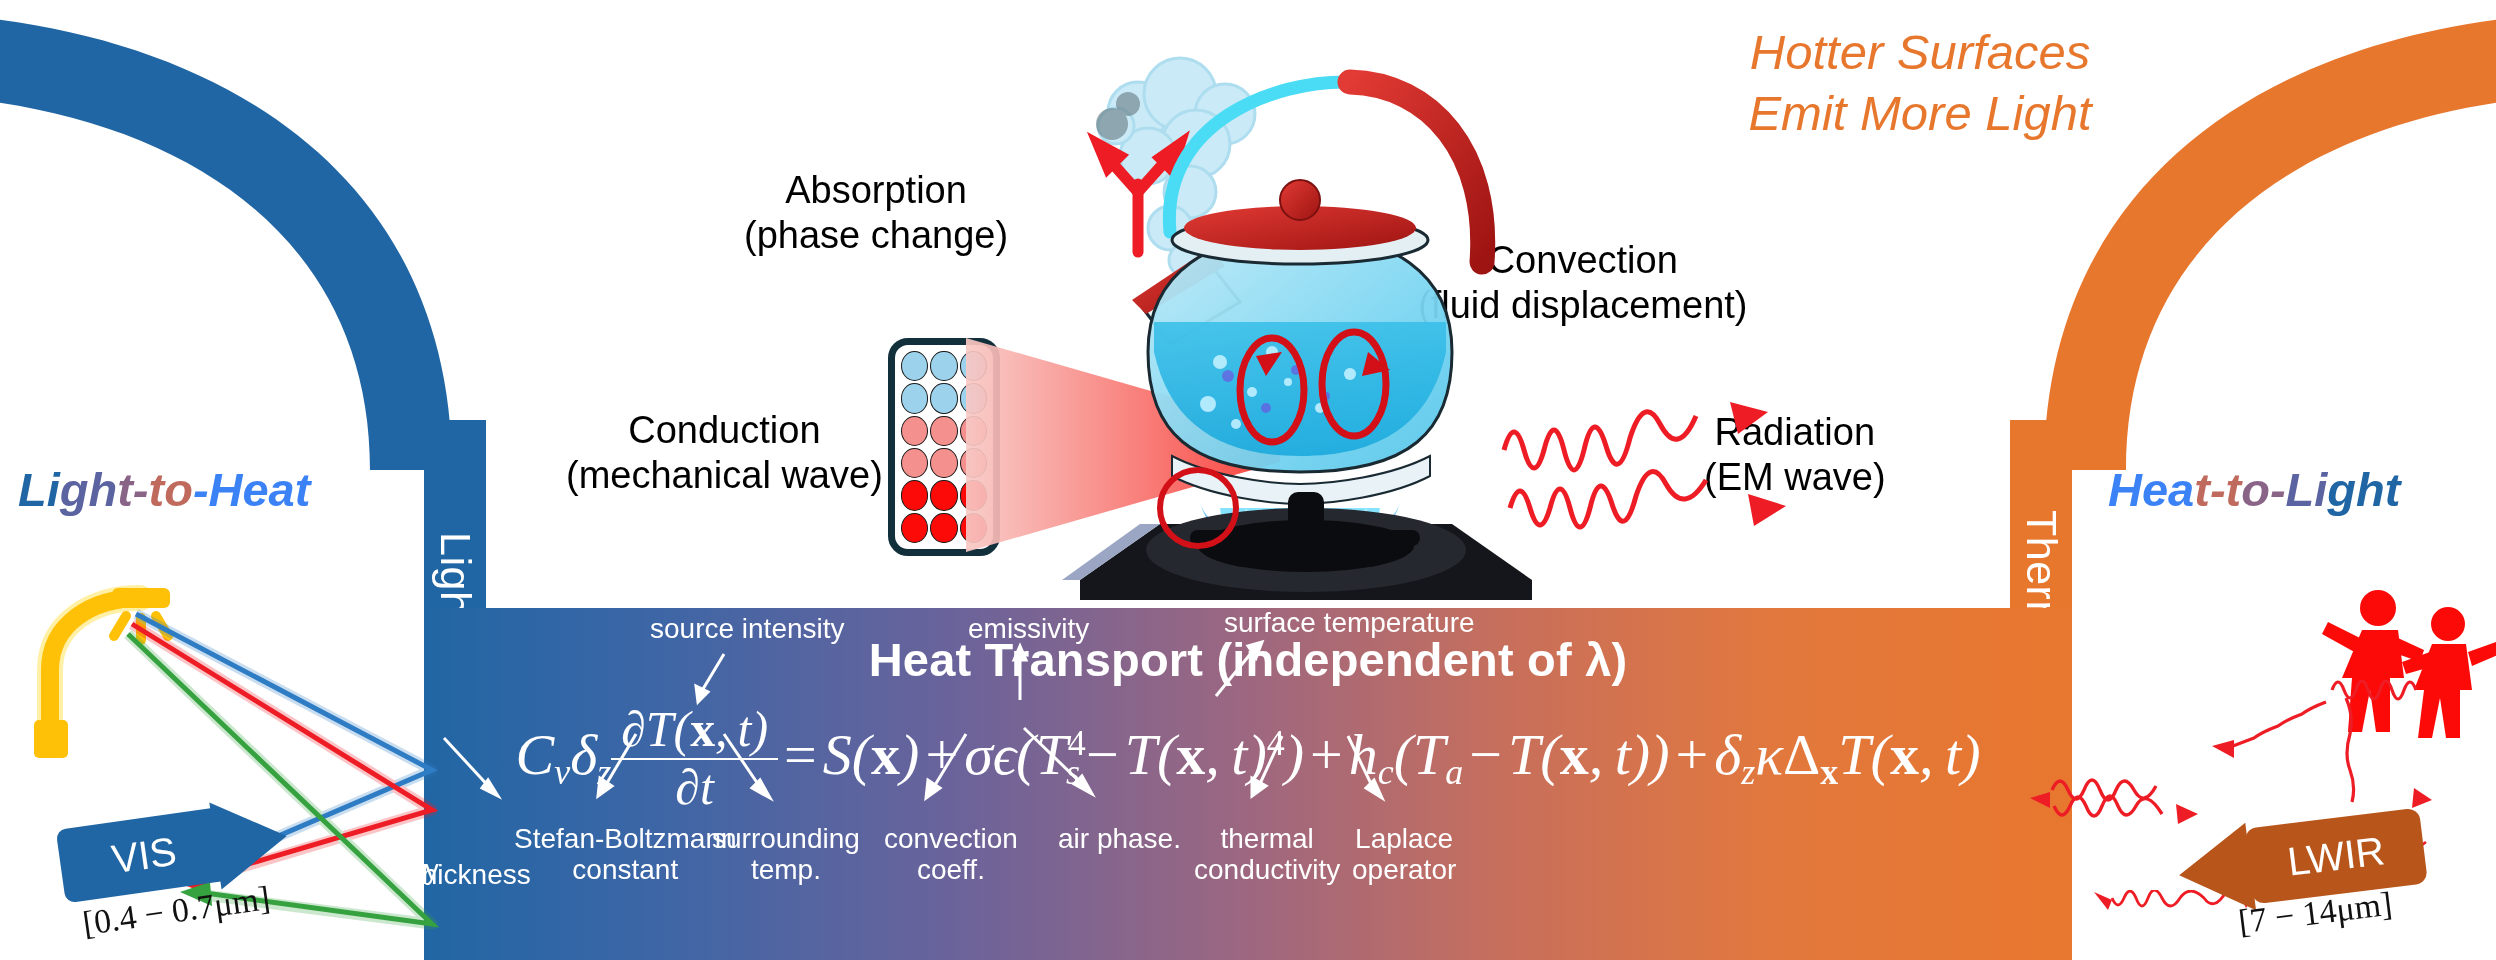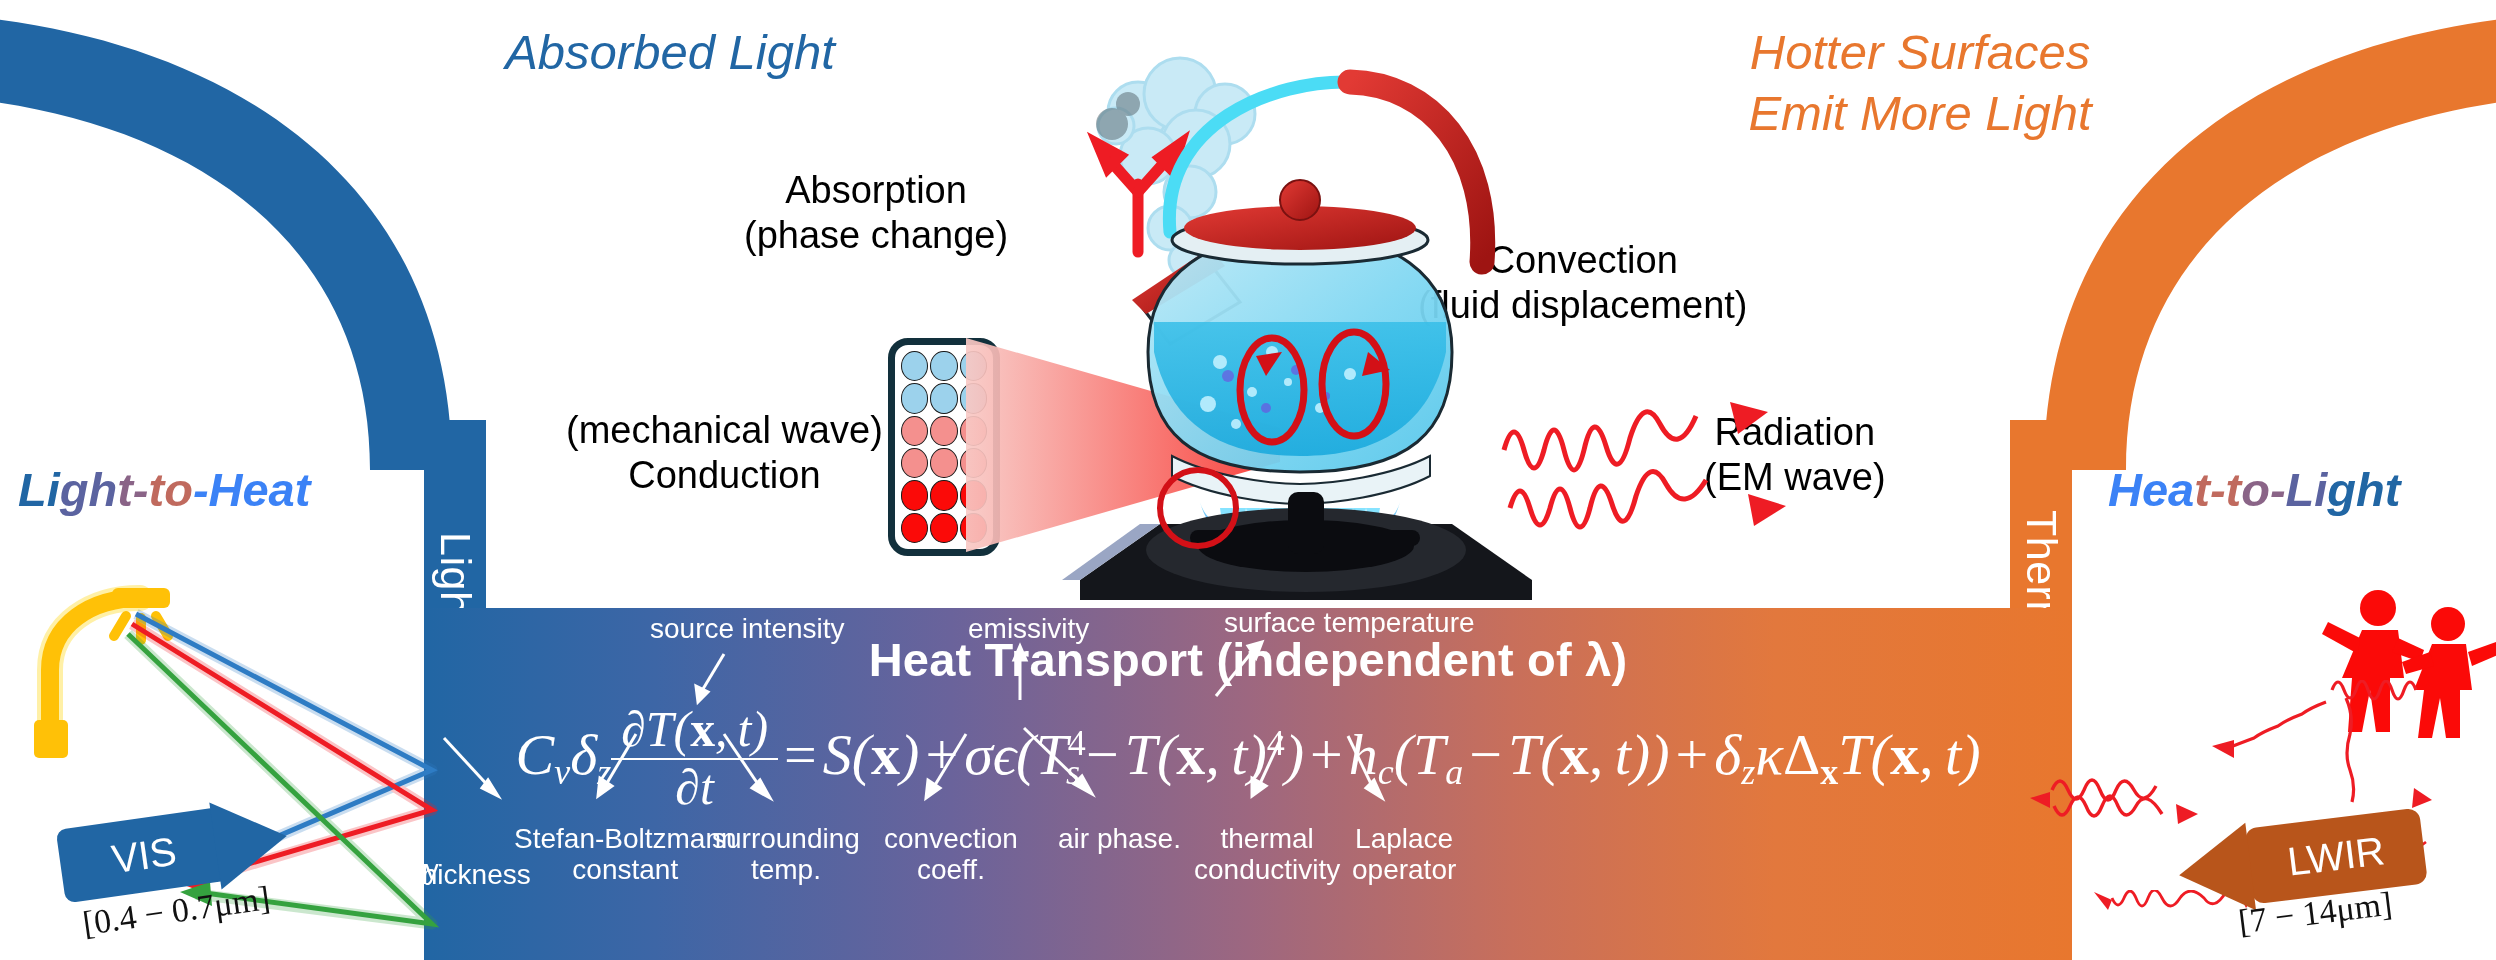--- a/index.html
+++ b/index.html
@@ -118,21 +118,20 @@
   </div>
 
   <div class="arc" id="arc-right" style="left:1996px;top:0;">
     <svg width="500" height="470" viewBox="0 0 500 470">
       <path d="M620,12 C 320,12 48,150 48,470 L 48,470 L 130,470
                C 130,210 360,94 620,94 Z" fill="#E8772E"></path>
     </svg>
   </div>
 
   <div class="toptext" id="head-left">
-    <div>Absorbed Light</div>
   </div>
 
   <div class="toptext" id="head-right">
     <div>Hotter Surfaces</div>
     <div>Emit More Light</div>
   </div>
 
   <div class="sidetitle" id="l2h">
     <span class="g1">Li</span><span class="g2">gh</span><span class="g3">t-</span><span class="g4">to</span><span class="g5">-Heat</span>
   </div>
@@ -146,22 +145,22 @@
   </div>
   <div class="vbar" id="vbar-right">
     <span>Thermal Radiation</span>
   </div>
 
   <div class="proc" id="lbl-evap">
     <div>Absorption</div>
     <div>(phase change)</div>
   </div>
   <div class="proc" id="lbl-cond">
+    <div>Conduction</div>
     <div>(mechanical wave)</div>
-    <div>Conduction</div>
   </div>
   <div class="proc" id="lbl-conv">
     <div>Convection</div>
     <div>(fluid displacement)</div>
   </div>
   <div class="proc" id="lbl-rad">
     <div>Radiation</div>
     <div>(EM wave)</div>
   </div>
 

